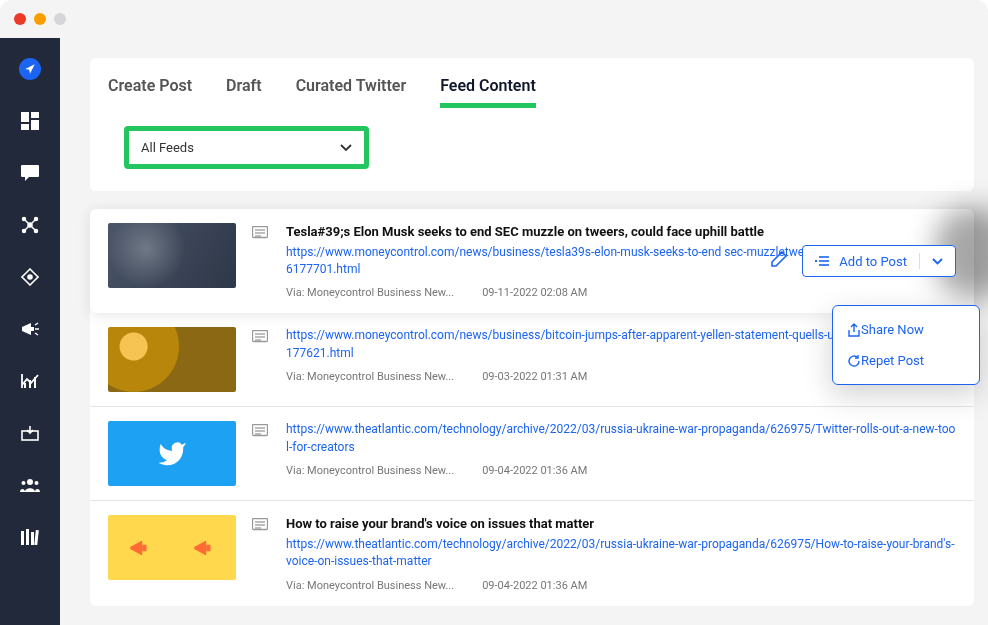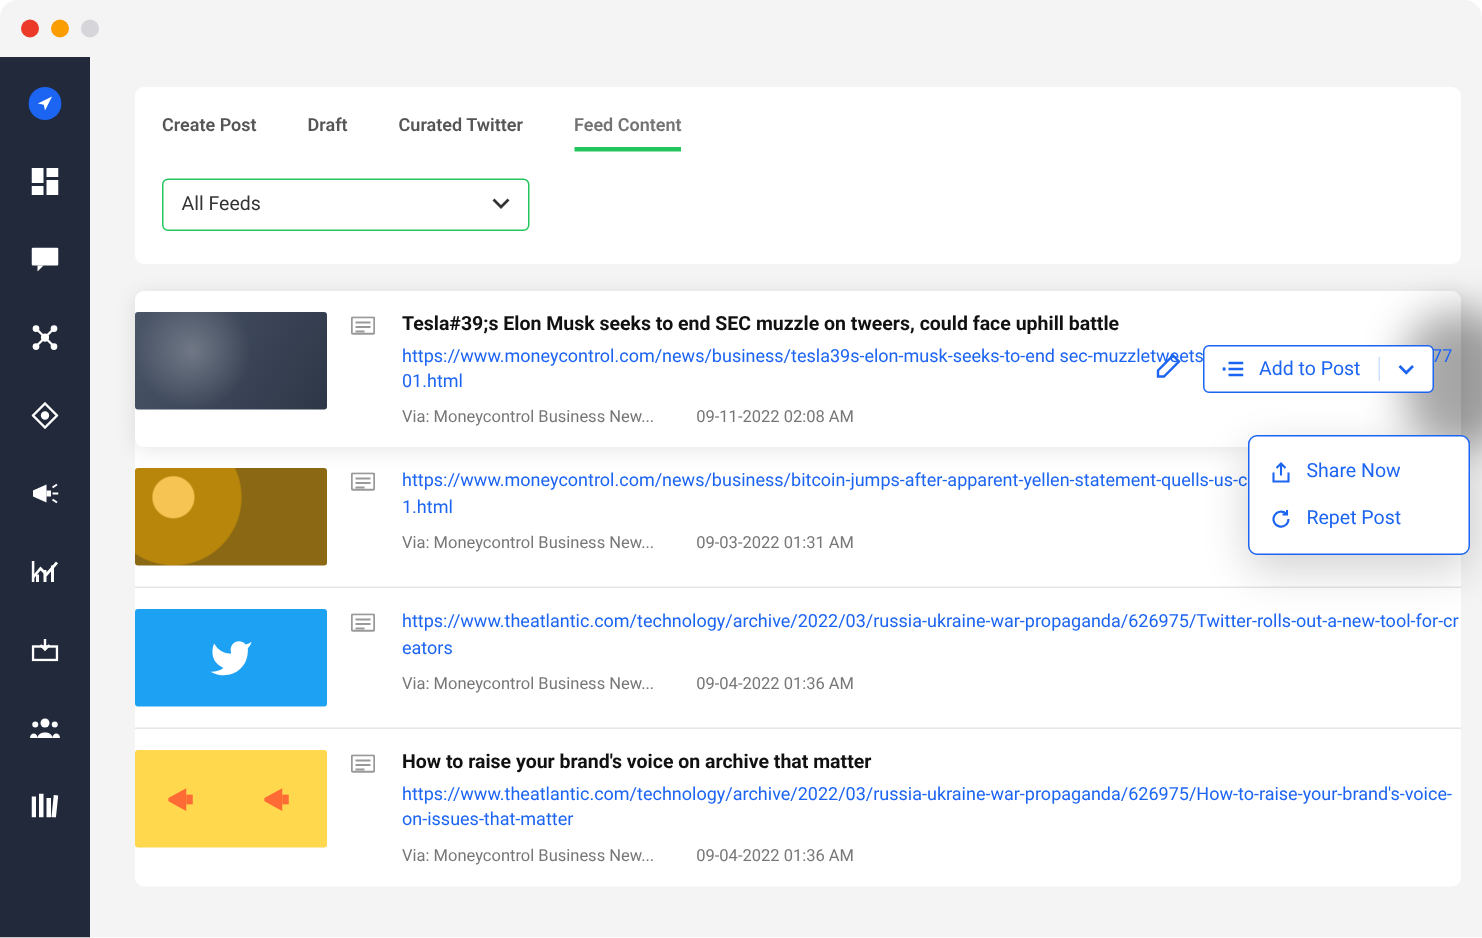--- a/index.html
+++ b/index.html
@@ -15,28 +15,28 @@
 .body { display: flex; height: calc(625px - 38px); }
 
 .sidebar { width: 60px; background: #21293b; display: flex; flex-direction: column; align-items: center; padding-top: 20px; gap: 30px; }
 .side-icon { width: 22px; height: 22px; color: #fff; display: flex; align-items: center; justify-content: center; }
 .side-icon.active svg circle.bg { fill: #1c64f2; }
 
 .main { flex: 1; background: #f4f4f4; padding: 20px 14px 0 30px; overflow: visible; position: relative; }
 
 .tabcard { background: #fff; border-radius: 6px; padding: 18px 18px 22px 18px; margin-bottom: 18px; }
 .tabs { display: flex; gap: 34px; margin-bottom: 18px; }
-.tab { font-size: 12px; color: #555; font-weight: 600; padding-bottom: 8px; cursor: pointer; }
-.tab.active { color: #737373; border-bottom: 3px solid #22c55e; }
-
-.feedselect { display: flex; align-items: center; justify-content: space-between; width: 245px; border: 1px solid #22c55e; border-radius: 4px; padding: 9px 12px; font-size: 13px; color: #333; cursor: pointer; }
+.tab { font-size: 16px; color: #555; font-weight: 600; padding-bottom: 8px; cursor: pointer; }
+.tab.active { color: #0f172a; border-bottom: 5px solid #22c55e; }
+
+.feedselect { display: flex; align-items: center; justify-content: space-between; width: 245px; border: 5px solid #22c55e; border-radius: 4px; padding: 9px 12px; font-size: 13px; color: #333; cursor: pointer; margin-left: 16px; }
 .chev { color: #333; }
 
 .listcard { background: #fff; border-radius: 6px; padding: 0; }
-.feedrow { display: flex; padding: 14px 0; border-bottom: 1px solid #e6e6e6; position: relative; gap: 16px; }
+.feedrow { display: flex; padding: 14px 18px; border-bottom: 1px solid #e6e6e6; position: relative; gap: 16px; }
 .feedrow:last-child { border-bottom: none; }
 .feedrow.hover { box-shadow: 0 2px 14px rgba(0,0,0,0.10); border-radius: 6px; border-bottom: none; z-index: 2; }
 
 .thumb { width: 128px; height: 65px; border-radius: 2px; flex-shrink: 0; background-size: cover; background-position: center; }
 .thumb.t1 { background: linear-gradient(120deg,#4a5568,#2d3748); position: relative; overflow: hidden; }
 .thumb.t1::after { content:""; position:absolute; inset:0; background: radial-gradient(circle at 30% 40%, rgba(255,255,255,.25), transparent 40%); }
 .thumb.t2 { background: radial-gradient(circle at 20% 30%, #f6c453 12%, #b8860b 13% 40%, #8b6914 41%); }
 .thumb.t3 { background: #1da1f2; display:flex; align-items:center; justify-content:center; }
 .thumb.t4 { background: #ffd84d; display:flex; align-items:center; justify-content:space-around; }
 
@@ -45,21 +45,21 @@
 .title { font-size: 13px; font-weight: 700; color: #111; margin-bottom: 3px; line-height: 1.35; }
 .link { font-size: 12px; color: #1c64f2; line-height: 1.45; word-break: break-all; display: block; margin-bottom: 8px; }
 .meta { font-size: 11px; color: #777; display: flex; gap: 28px; text-align: center; }
 
 .actions { position: absolute; right: 18px; top: 50%; transform: translateY(-50%); display: flex; align-items: center; gap: 14px; }
 .editicon { color: #1c64f2; cursor: pointer; }
 .addq { display: flex; align-items: center; gap: 10px; border: 1px solid #1c64f2; color: #1c64f2; border-radius: 4px; padding: 7px 12px; font-size: 13px; cursor: pointer; background: #fff; }
 .addq .sep { width: 1px; height: 16px; background: #cfe0ff; margin: 0 2px; }
 
 .dropdown { position: absolute; right: -6px; top: 96px; width: 148px; background: #fff; border: 1px solid #1c64f2; border-radius: 6px; padding: 8px 0; box-shadow: 0 10px 30px rgba(0,0,0,0.18); z-index: 5; }
-.dditem { display: flex; align-items: center; gap: 10px; padding: 8px 14px; font-size: 13px; color: #1c64f2; cursor: pointer; }
+.dditem { display: flex; align-items: center; gap: 0; padding: 8px 14px; font-size: 13px; color: #1c64f2; cursor: pointer; }
 .dditem svg { flex-shrink: 0; }
 
 .shadowblob { position: absolute; right: -28px; top: 170px; width: 80px; height: 90px; filter: blur(14px); background: rgba(0,0,0,0.35); border-radius: 40%; z-index: 0; }
 </style>
 </head>
 <body>
 
 <div class="window">
   <div class="titlebar">
     <div class="dot red"></div>
@@ -283,21 +283,21 @@
           </div>
           <div class="iconcol">
             <svg width="16" height="14" viewBox="0 0 16 14" fill="none" stroke="#999" stroke-width="1.3">
                 <rect x="0.5" y="0.5" width="15" height="11" rx="1"></rect>
                 <line x1="3" y1="4" x2="13" y2="4"></line>
                 <line x1="3" y1="7" x2="13" y2="7"></line>
                 <line x1="3" y1="10" x2="9" y2="10"></line>
               </svg>
           </div>
           <div class="content">
-            <div class="title">How to raise your brand's voice on archive that matter</div>
+            <div class="title">How to raise your brand's voice on issues that matter</div>
             <a class="link">https://www.theatlantic.com/technology/archive/2022/03/russia-ukraine-war-propaganda/626975/How-to-raise-your-brand's-voice-on-issues-that-matter</a>
             <div class="meta">
               <span>Via: Moneycontrol Business New...</span>
               <span>09-04-2022 01:36 AM</span>
             </div>
           </div>
         </div>
 
       </div>
     </div>

